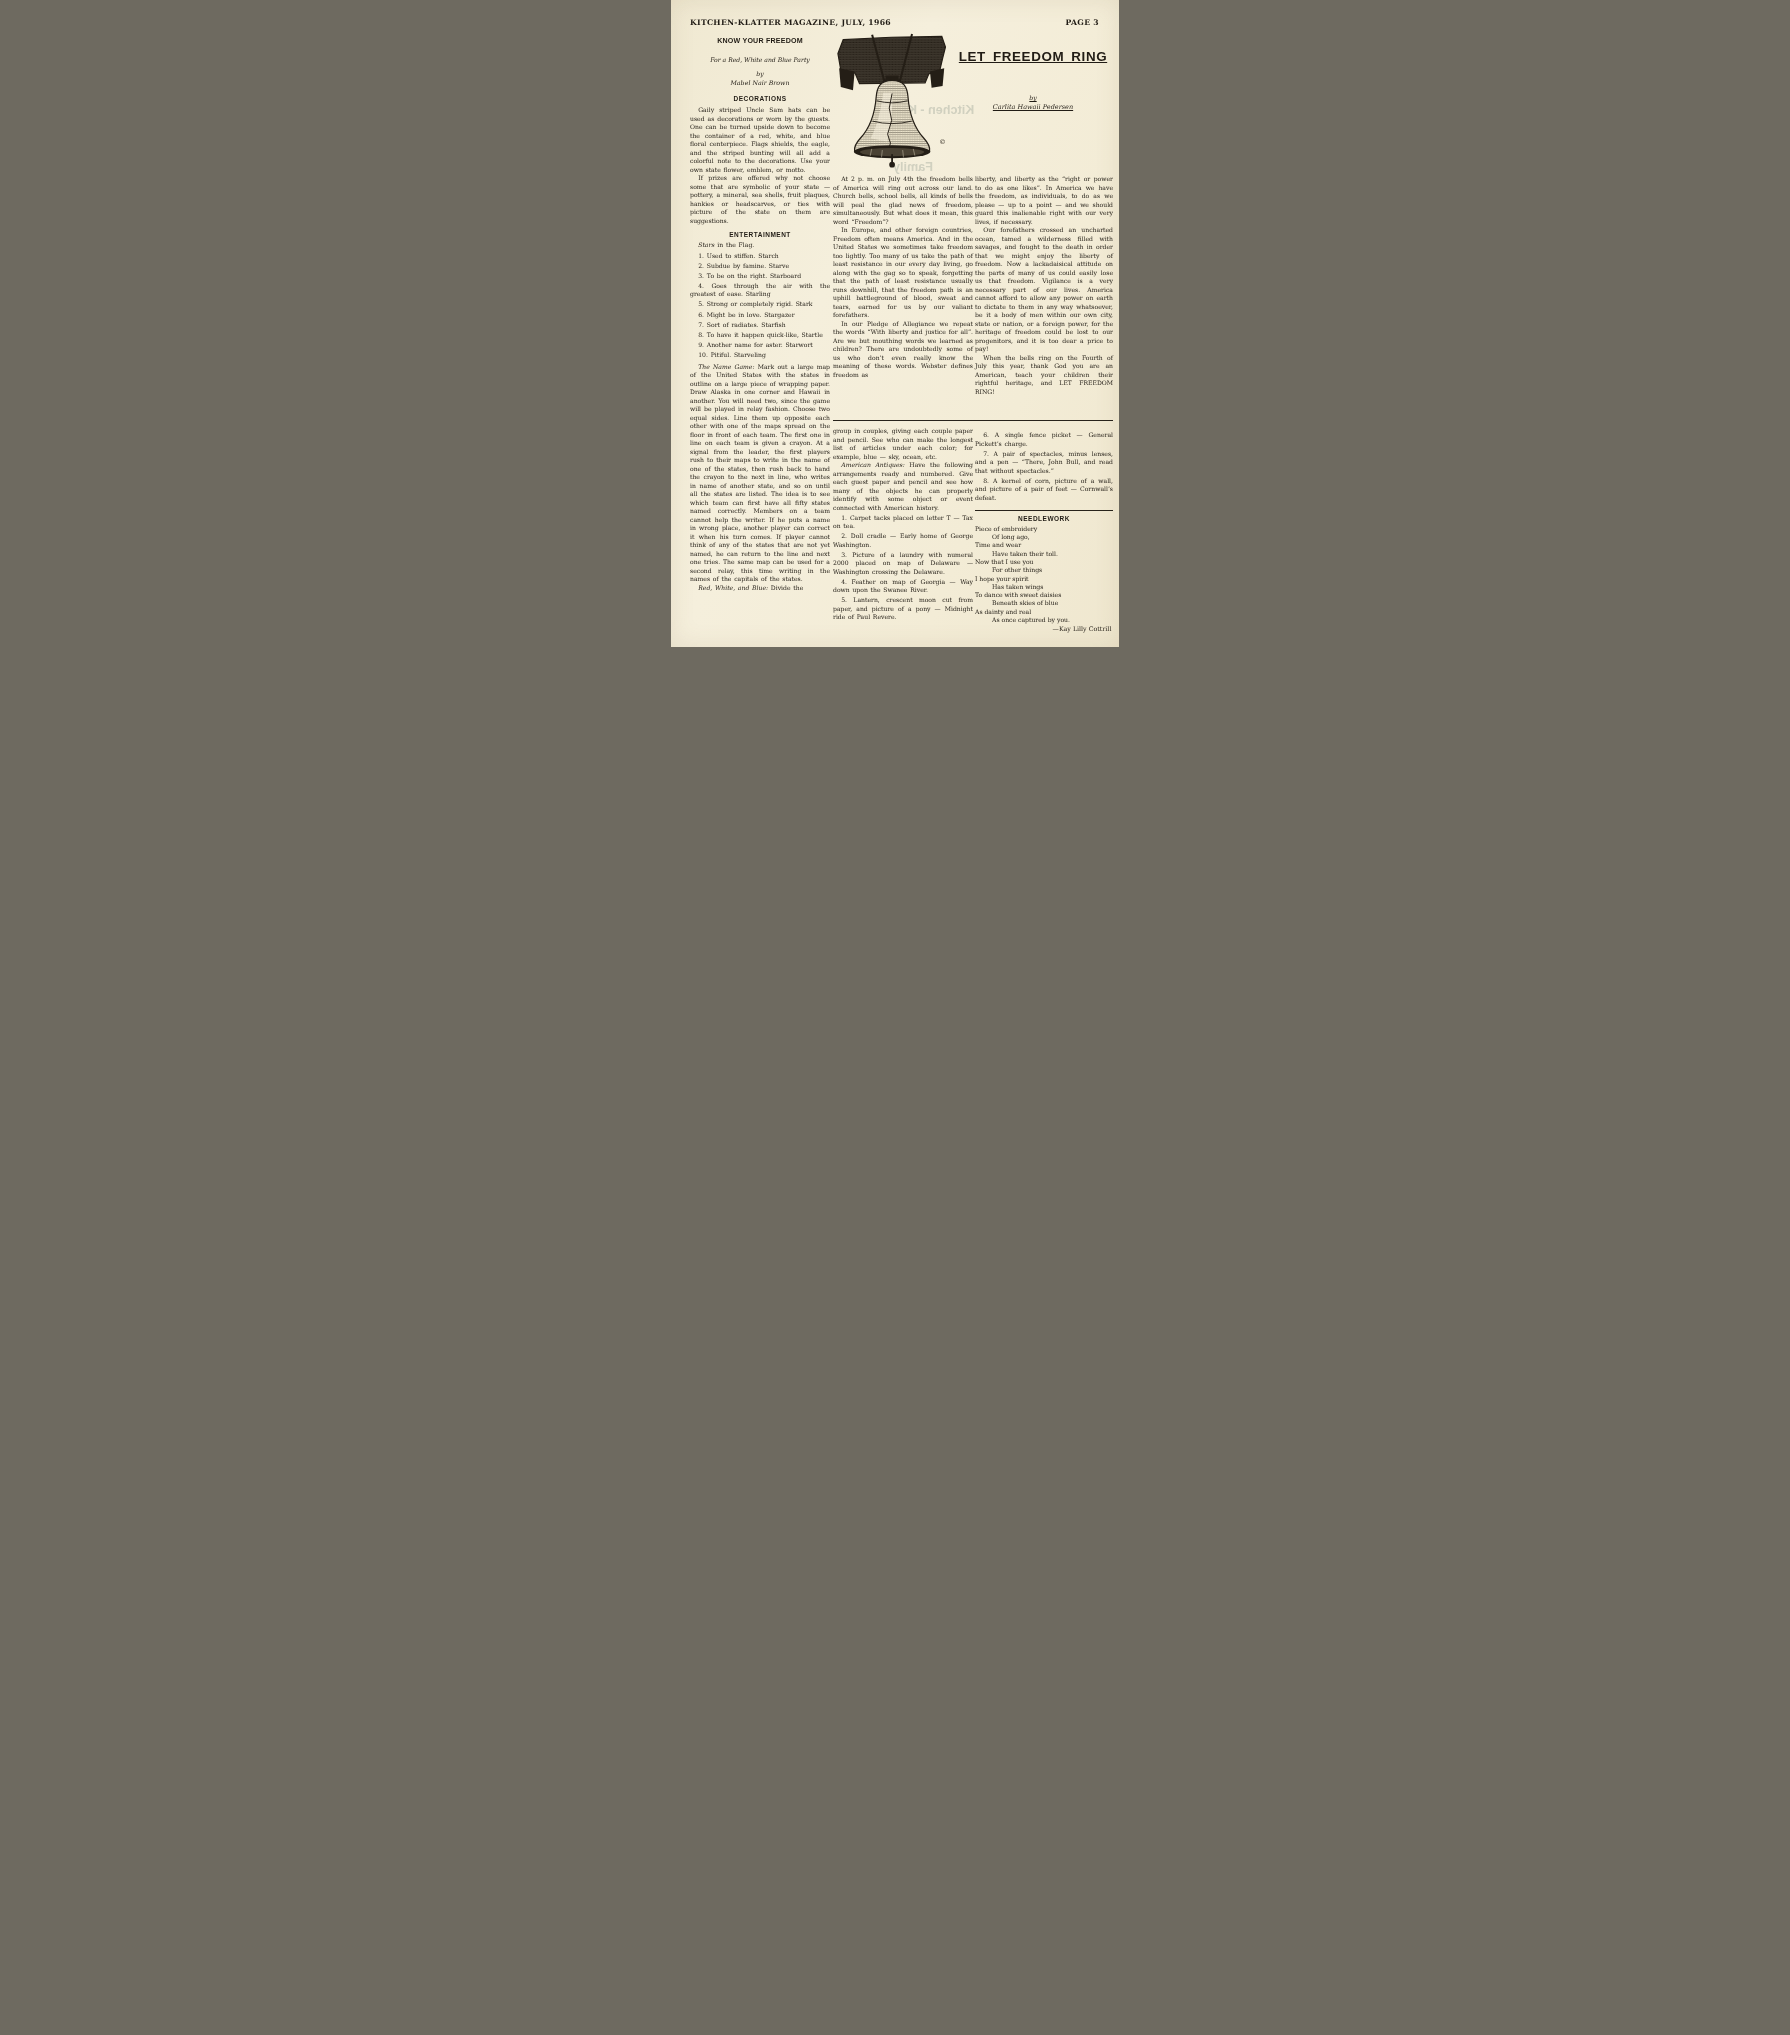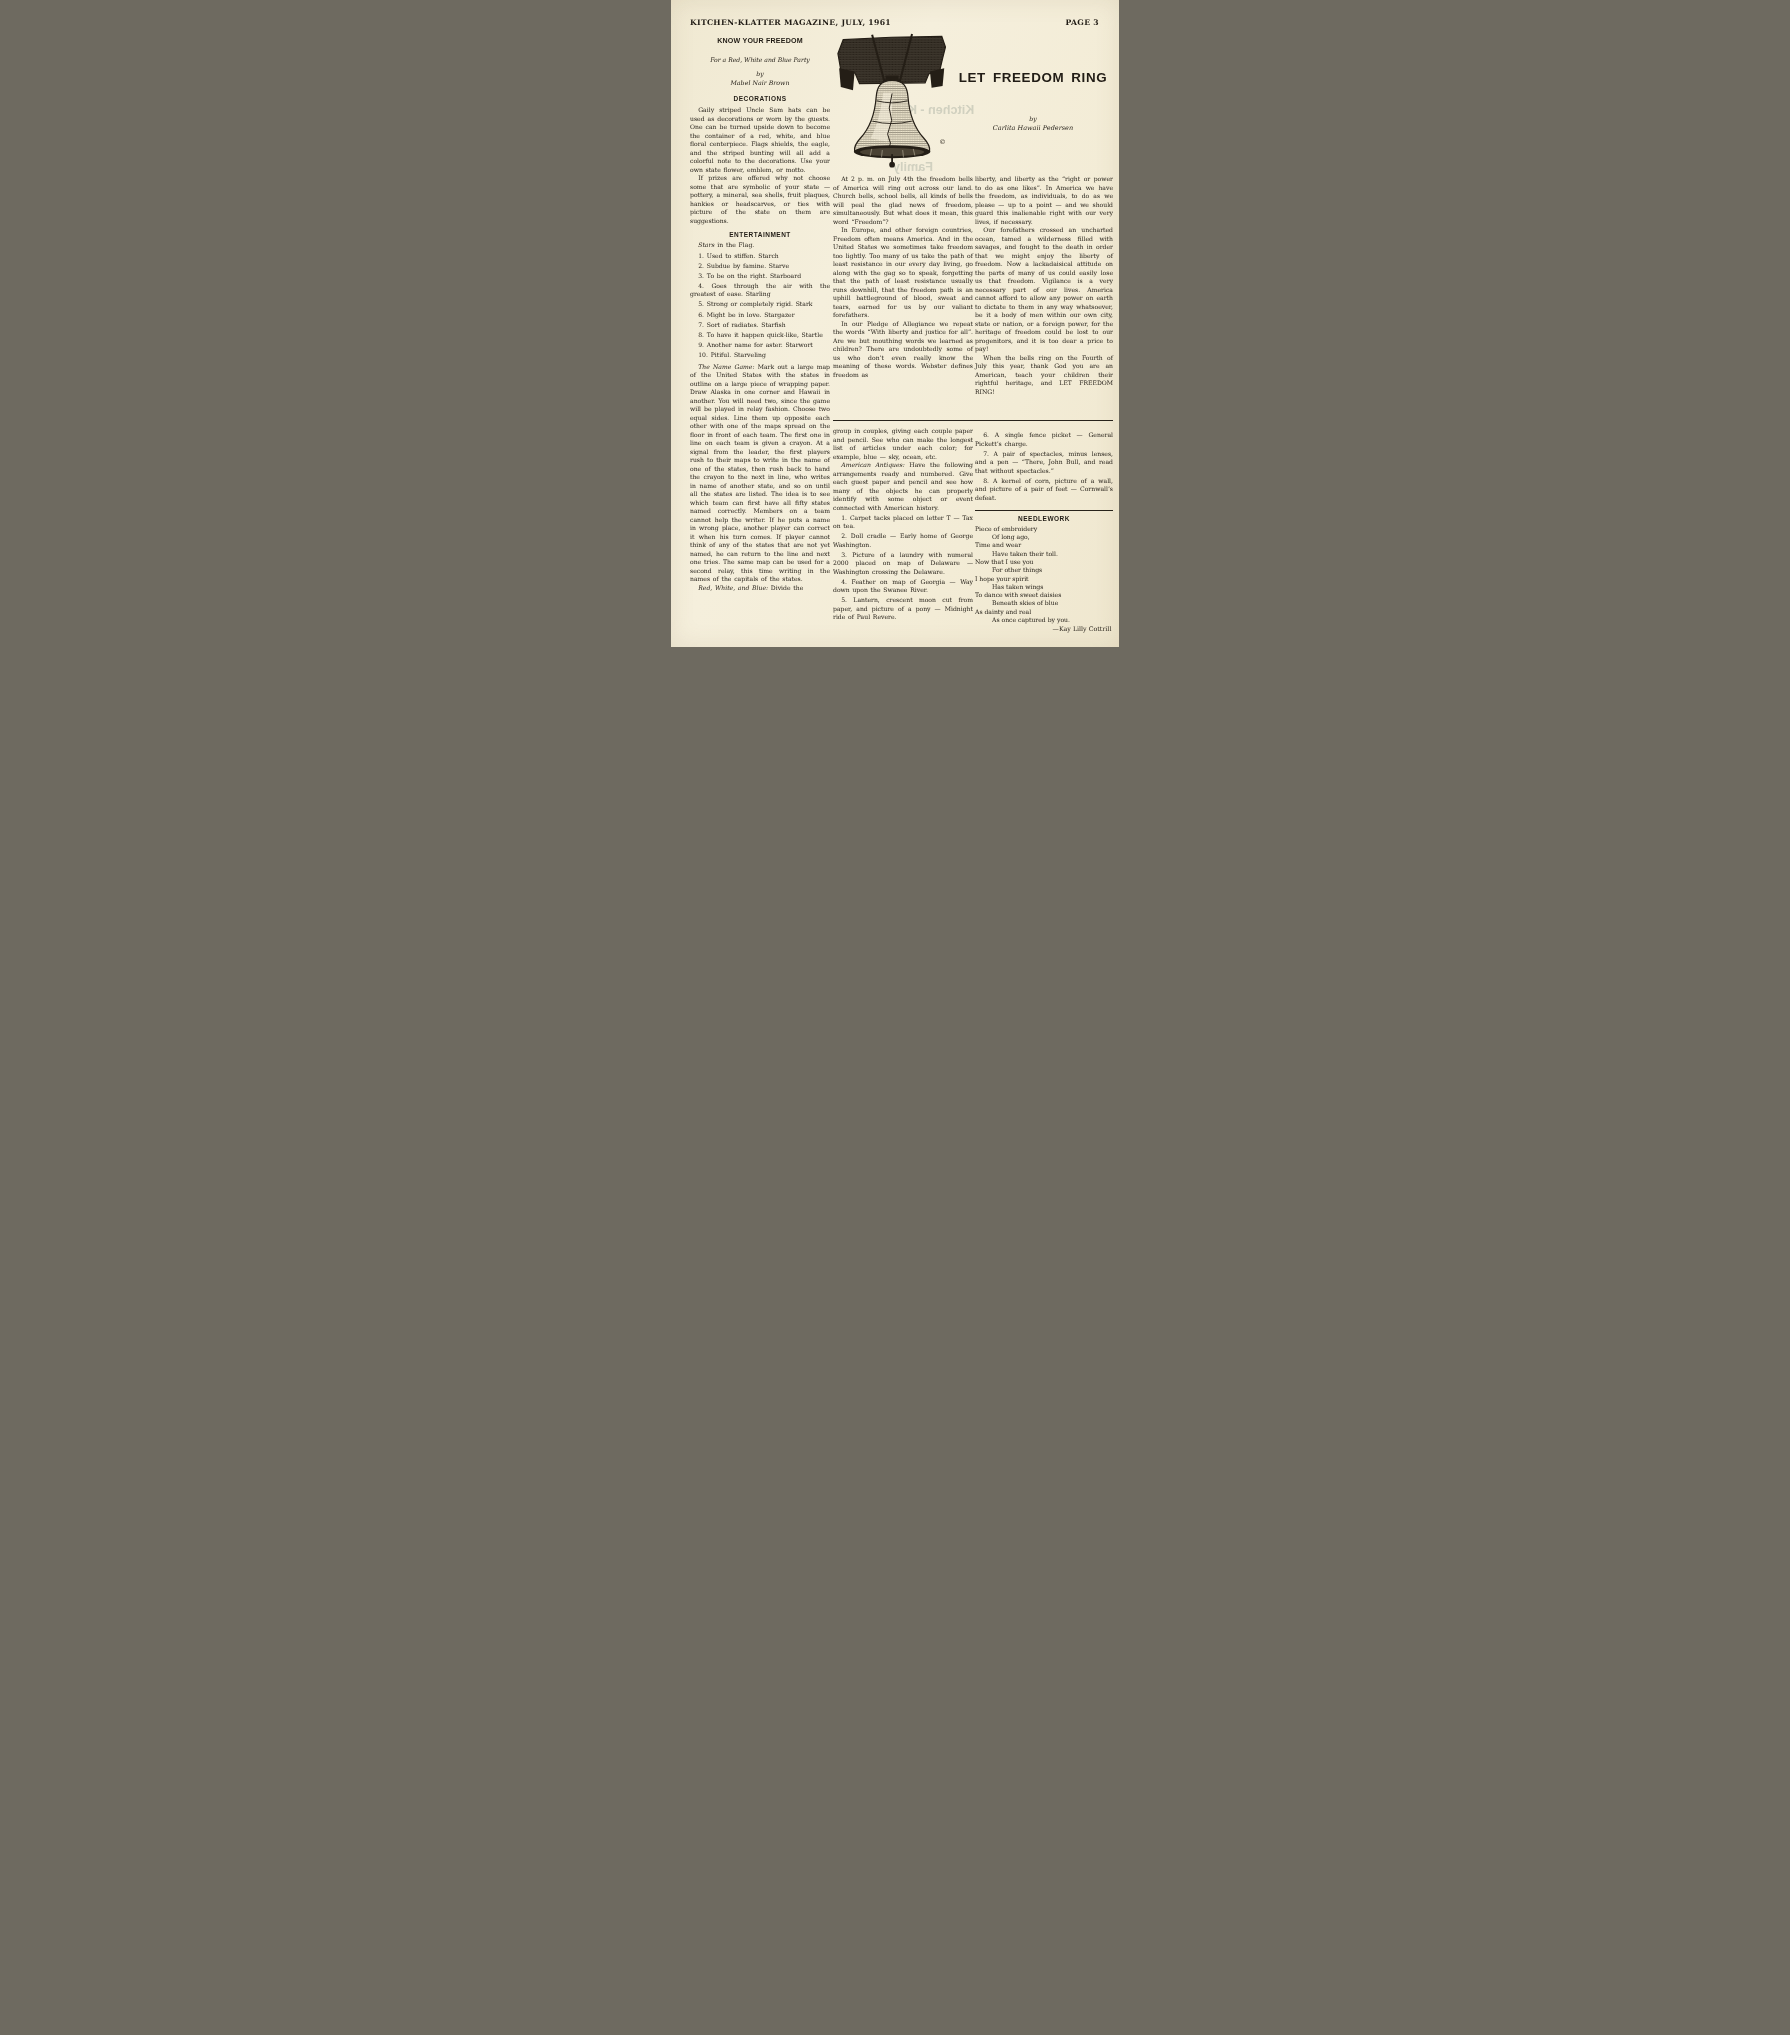--- a/index.html
+++ b/index.html
@@ -17,21 +17,21 @@
   .col { position:absolute; }
   .col p { margin:0; font-size:6.1px; line-height:8.5px; text-align:justify; text-indent:1.35em; word-spacing:0.8px; }
   .col p.noindent { text-indent:0; }
   .col p.qitem { margin-top:1.6px; }
   .col-title { font-family:"Liberation Sans", sans-serif; font-weight:700; font-size:7.1px; letter-spacing:0.2px; text-align:center; margin:0 0 11px 0; }
   .sub-title { font-style:italic; font-size:6.1px; text-align:center; margin:0 0 7px 0; }
   .byline  { font-style:italic; font-size:6.1px; text-align:center; margin:0 0 2px 0; }
   .author  { font-style:italic; font-size:6.3px; text-align:center; margin:0 0 9.4px 0; }
   .sec-head { font-family:"Liberation Sans", sans-serif; font-weight:700; font-size:6.5px; letter-spacing:0.5px; text-align:center; margin:5.7px 0 3.7px 0; }
   .lead-italic { font-style:italic; }
-  .article-head { position:absolute; left:282px; top:70px; width:160px; text-align:center; }
+  .article-head { position:absolute; left:282px; top:49px; width:160px; text-align:center;text-decoration:underline; }
   .article-title { font-family:"Liberation Sans", sans-serif; font-weight:700; font-size:13.4px; letter-spacing:0.6px; word-spacing:2.8px; white-space:nowrap; }
   .article-by { font-style:italic; font-size:6.1px; margin-top:30px; }
   .article-author { font-style:italic; font-size:6.5px; margin-top:2.4px; }
   .rule { position:absolute; height:1px; background:#28231b; }
   .poem { font-size:6.1px; line-height:8.3px; }
   .poem .pl { text-indent:0; text-align:left; }
   .poem .pl.in { padding-left:17px; }
   .poem-attr { text-align:right; padding-right:1.6px; font-size:6.3px; margin-top:0.8px; }
   .ghost {
     position:absolute; transform:scaleX(-1);
@@ -42,21 +42,21 @@
 </style>
 </head>
 <body>
 
 <div class="page">
 
   <div class="ghost" style="left:206px; top:103px; font-size:12.6px;">Kitchen - Klatter</div>
   <div class="ghost" style="left:222px; top:160px; font-size:12.6px;">Family</div>
 
   <div class="masthead">
-    <span>KITCHEN-KLATTER MAGAZINE, JULY, 1961</span>
+    <span>KITCHEN-KLATTER MAGAZINE, JULY, 1966</span>
     <span>PAGE 3</span>
   </div>
 
   <div class="col" style="left:19px; top:37px; width:140px;">
     <div class="col-title">KNOW YOUR FREEDOM</div>
     <div class="sub-title">For a Red, White and Blue Party</div>
     <div class="byline">by</div>
     <div class="author">Mabel Nair Brown</div>
 
     <div class="sec-head" style="margin-top:0;">DECORATIONS</div>

